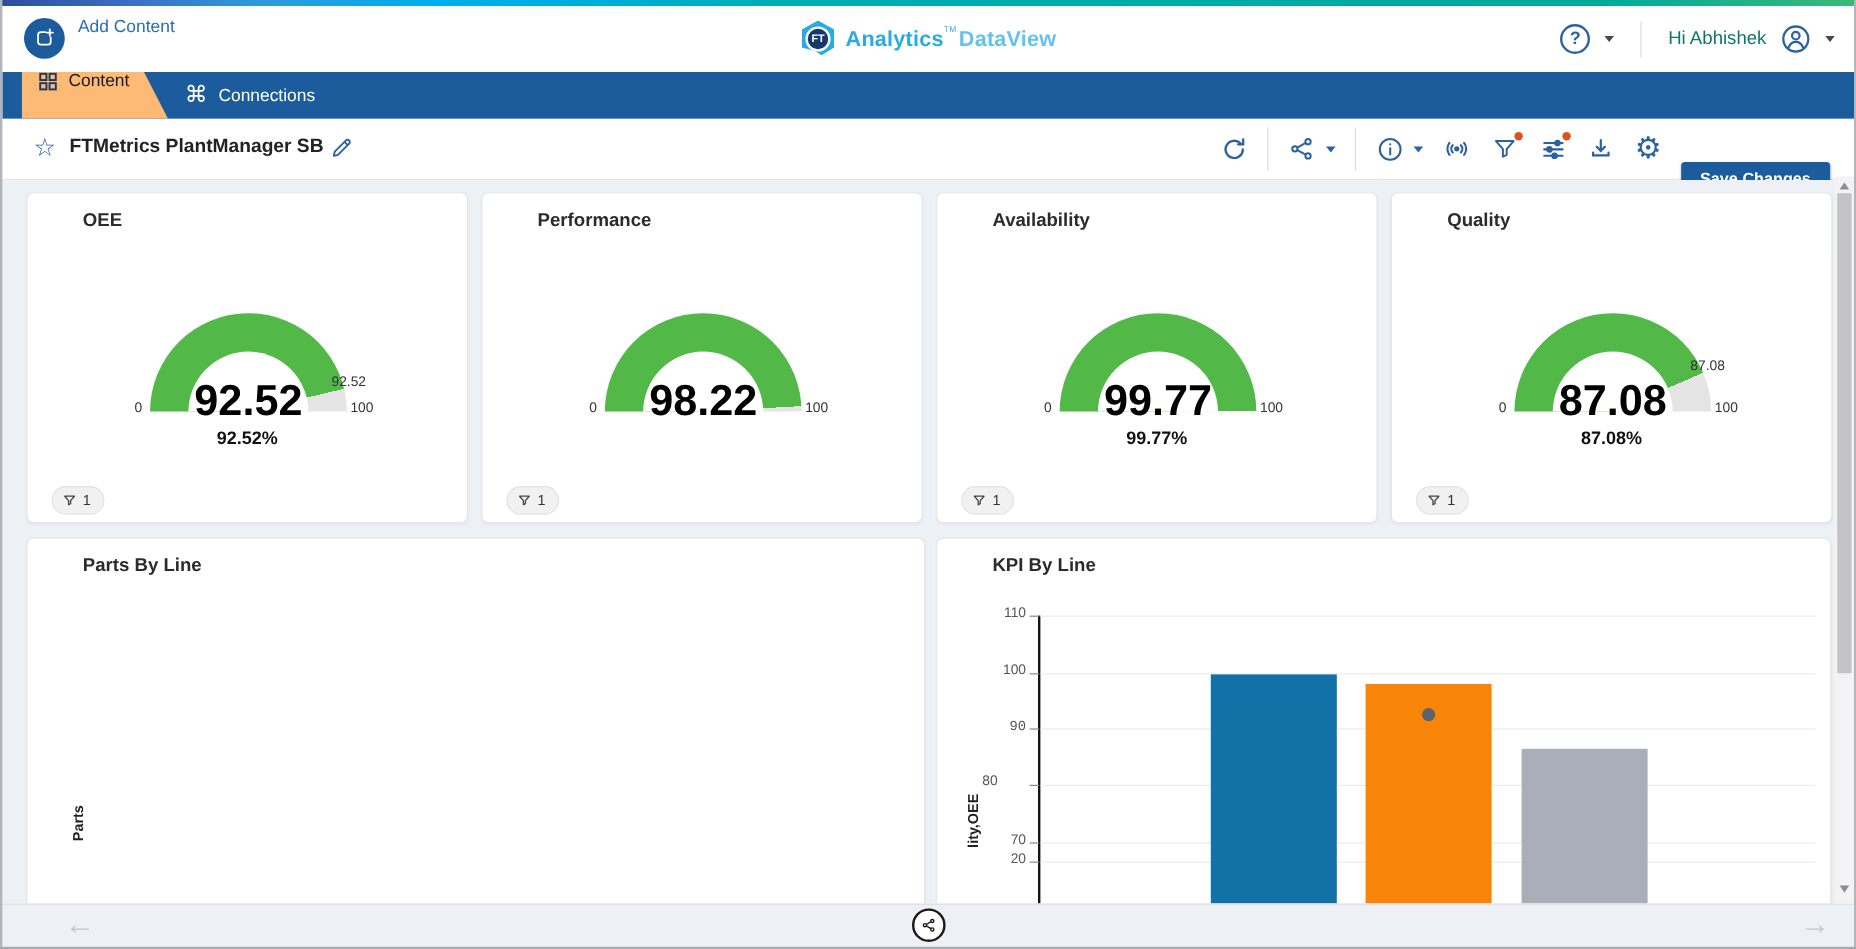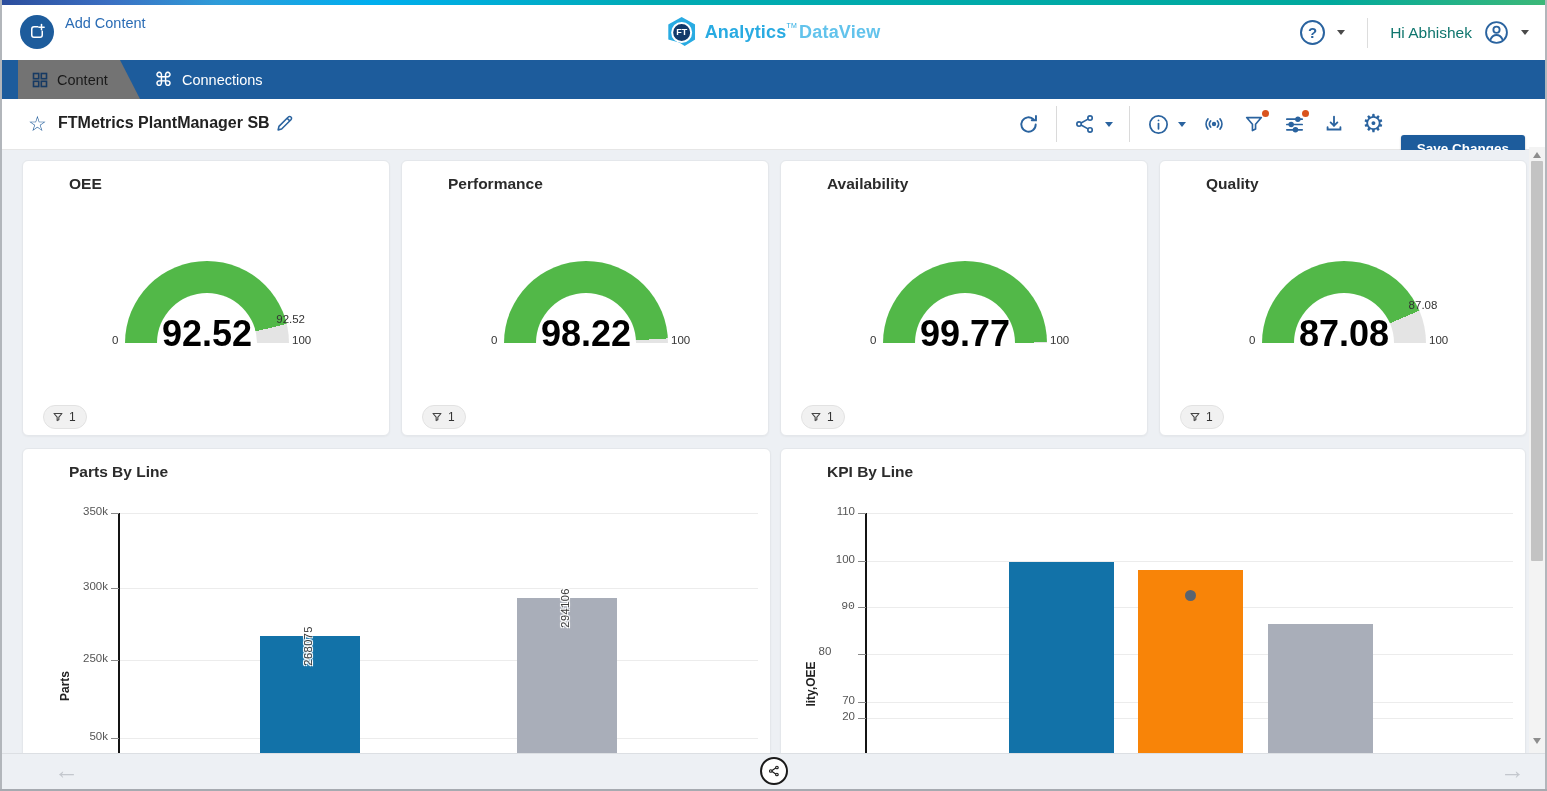--- a/index.html
+++ b/index.html
@@ -28,23 +28,23 @@
   .brand-dataview { color:#62c3ec; font-weight:bold; margin-left:2px; }
   .header-right { position:absolute; right:16px; top:0; height:55px; display:flex; align-items:center; gap:12px; }
   .help-circle { width:25px; height:25px; border-radius:50%; border:2px solid #2a639f; color:#2a639f; font-size:15px; font-weight:bold; display:flex; align-items:center; justify-content:center; cursor:pointer; }
   .caret { width:0; height:0; border-left:4.5px solid transparent; border-right:4.5px solid transparent; border-top:5.5px solid #4a4a4a; cursor:pointer; }
   .hdr-divider { width:1px; height:30px; background:#ddd; margin:0 10px; }
   .greeting { color:#0f766e; font-size:15.5px; }
   .avatar { width:25px; height:25px; cursor:pointer; }
 
   
   .tabbar { position:absolute; left:2px; right:2px; top:60px; height:39px; background:#1d5c9c; }
-  .tab-content { position:absolute; left:16px; top:0; height:39px; width:122px; background:#737373;
+  .tab-content { position:absolute; left:16px; top:0; height:39px; width:122px; background:#fdba74;
     clip-path:polygon(0 0, calc(100% - 20px) 0, 100% 100%, 0 100%);
-    display:flex; align-items:center; gap:9px; padding-left:14px; color:#1a1a1a; font-size:14.5px; cursor:pointer; }
+    display:flex; align-items:flex-start; gap:9px; padding-left:14px; color:#1a1a1a; font-size:14.5px; cursor:pointer; }
   .tab-connections { position:absolute; left:152px; top:0; height:39px; display:flex; align-items:center; gap:9px; color:#fff; font-size:14.5px; cursor:pointer; }
   .cmd-glyph { font-size:19px; color:#fff; line-height:1; }
 
   
   .toolbar { position:absolute; left:2px; right:2px; top:99px; height:51px; background:#fff; border-bottom:1px solid #e6e6e6; }
   .star { position:absolute; left:26px; top:12px; font-size:21px; color:#2a639f; cursor:pointer; line-height:1.2; }
   .dash-title { position:absolute; left:56px; top:15px; font-size:16px; font-weight:bold; color:#222; }
   .pencil { position:absolute; left:272px; top:13px; cursor:pointer; }
   .toolbar-icons { position:absolute; right:20px; top:0; height:50px; display:flex; align-items:center; gap:16px; }
   .tb-icon { position:relative; width:24px; height:24px; color:#2a639f; cursor:pointer; display:flex; align-items:center; justify-content:center; }
@@ -232,20 +232,21 @@
     <div class="card" style="left:20px; top:10px; width:368px; height:276px;">
       <div class="card-title">OEE</div>
       <div class="gauge-wrap">
         <div class="gauge-arc" style="background: conic-gradient(from 270deg at 50% 100%, rgb(82, 184, 72) 0deg, rgb(82, 184, 72) 166.536deg, rgb(228, 228, 228) 166.536deg, rgb(228, 228, 228) 180deg);"></div>
         <div class="gauge-mask"></div>
         <span class="gauge-min">0</span>
         <span class="gauge-max">100</span>
         <span class="gauge-ptr" style="left: 165.636px; top: 51.9762px;">92.52</span>
         <div class="gauge-value">92.52</div>
       </div>
+      <div class="gauge-percent">92.52%</div>
       <div class="filter-pill">
         <svg width="12" height="12" viewBox="0 0 24 24" fill="none" stroke="#444" stroke-width="2.2" stroke-linejoin="round">
             <path d="M4 5h16l-6.3 7.3v5.2l-3.4 1.7v-6.9z"></path>
           </svg>
         <span>1</span>
       </div>
     </div>
 
     <div class="card" style="left:399px; top:10px; width:368px; height:276px;">
       <div class="card-title">Performance</div>
@@ -268,67 +269,51 @@
     <div class="card" style="left:778px; top:10px; width:368px; height:276px;">
       <div class="card-title">Availability</div>
       <div class="gauge-wrap">
         <div class="gauge-arc" style="background: conic-gradient(from 270deg at 50% 100%, rgb(82, 184, 72) 0deg, rgb(82, 184, 72) 179.586deg, rgb(228, 228, 228) 179.586deg, rgb(228, 228, 228) 180deg);"></div>
         <div class="gauge-mask"></div>
         <span class="gauge-min">0</span>
         <span class="gauge-max">100</span>
 
         <div class="gauge-value">99.77</div>
       </div>
+      <div class="gauge-percent">99.77%</div>
       <div class="filter-pill">
         <svg width="12" height="12" viewBox="0 0 24 24" fill="none" stroke="#444" stroke-width="2.2" stroke-linejoin="round">
             <path d="M4 5h16l-6.3 7.3v5.2l-3.4 1.7v-6.9z"></path>
           </svg>
         <span>1</span>
       </div>
     </div>
 
     <div class="card" style="left:1157px; top:10px; width:368px; height:276px;">
       <div class="card-title">Quality</div>
       <div class="gauge-wrap">
         <div class="gauge-arc" style="background: conic-gradient(from 270deg at 50% 100%, rgb(82, 184, 72) 0deg, rgb(82, 184, 72) 156.744deg, rgb(228, 228, 228) 156.744deg, rgb(228, 228, 228) 180deg);"></div>
         <div class="gauge-mask"></div>
         <span class="gauge-min">0</span>
         <span class="gauge-max">100</span>
         <span class="gauge-ptr" style="left: 161.012px; top: 38.0438px;">87.08</span>
         <div class="gauge-value">87.08</div>
       </div>
+      <div class="gauge-percent">87.08%</div>
       <div class="filter-pill">
         <svg width="12" height="12" viewBox="0 0 24 24" fill="none" stroke="#444" stroke-width="2.2" stroke-linejoin="round">
             <path d="M4 5h16l-6.3 7.3v5.2l-3.4 1.7v-6.9z"></path>
           </svg>
         <span>1</span>
       </div>
     </div>
 
     <div class="card" style="left:20px; top:298px; width:749px; height:312px;">
       <div class="card-title">Parts By Line</div>
       <div class="yname" style="left:-18px; top:230px;">Parts</div>
-      <div class="plot" style="left:95px; top:64px; width:640px; height:246px;">
-          <div class="gridline" style="top: 0px;"></div>
-          <div class="tickmark" style="top: 0px;"></div>
-          <span class="ticklab" style="top: -8px;">350k</span>
-          <div class="gridline" style="top: 75px;"></div>
-          <div class="tickmark" style="top: 75px;"></div>
-          <span class="ticklab" style="top: 67px;">300k</span>
-          <div class="gridline" style="top: 147px;"></div>
-          <div class="tickmark" style="top: 147px;"></div>
-          <span class="ticklab" style="top: 139px;">250k</span>
-          <div class="gridline" style="top: 225px;"></div>
-          <div class="tickmark" style="top: 225px;"></div>
-          <span class="ticklab" style="top: 217px;">50k</span>
-          <div class="bar" style="left: 140.041px; width: 100.166px; top: 122.508px; background: rgb(18, 114, 168);"></div>
-          <span class="bar-label" style="left: 182.124px; bottom: 93.492px;">268075</span>
-          <div class="bar" style="left: 396.517px; width: 100.166px; top: 84.624px; background: rgb(169, 174, 185);"></div>
-          <span class="bar-label" style="left: 438.6px; bottom: 131.376px;">294106</span>
-        </div>
     </div>
 
     <div class="card" style="left:778px; top:298px; width:746px; height:312px;">
       <div class="card-title">KPI By Line</div>
       <div class="yname" style="left:-30px; top:228px;">lity,OEE</div>
       <div class="plot" style="left:84px; top:64px; width:648px; height:246px;">
           <div class="gridline" style="top: 0px;"></div>
           <div class="tickmark" style="top: 0px;"></div>
           <span class="ticklab" style="top: -8px;">110</span>
           <div class="gridline" style="top: 48px;"></div>

